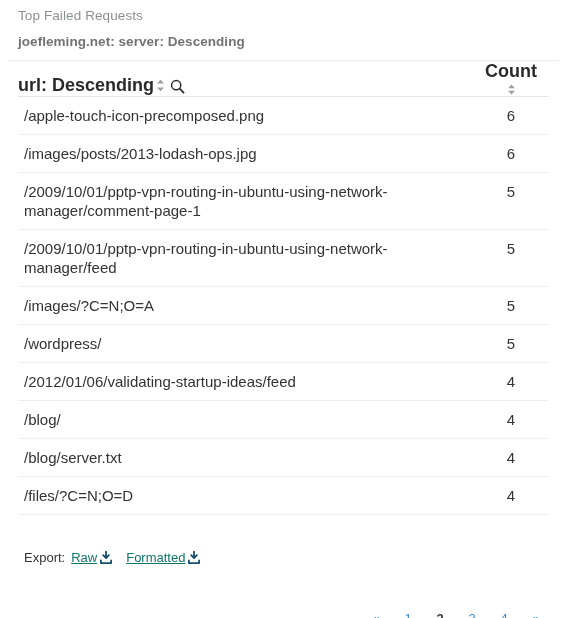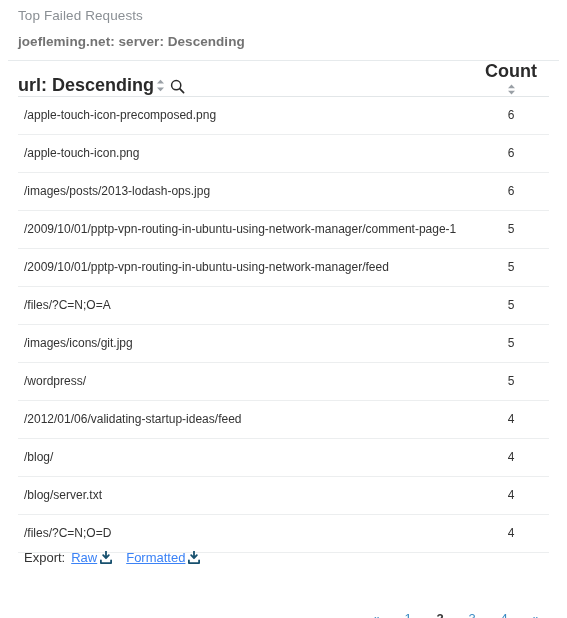--- a/index.html
+++ b/index.html
@@ -110,21 +110,21 @@
     display: block;
     margin: 0 auto;
     width: 9px;
     height: 13px;
     line-height: 0;
   }
 
   table.report td {
     border-bottom: 1px solid #eceeef;
     padding: 9px 6px 9px 6px;
-    font-size: 12px;
+    font-size: 15px;
     color: #333333;
     vertical-align: top;
     line-height: 19px;
   }
   td.cell-url {
     text-align: left;
     word-break: break-word;
   }
   td.cell-count {
     text-align: center;
@@ -139,21 +139,21 @@
     top: 550px;
     font-size: 13px;
     color: #333333;
     white-space: nowrap;
   }
   .export-label {
     display: inline-block;
     margin-right: 6px;
   }
   .export-link {
-    color: #3b82f6;
+    color: #0f766e;
     text-decoration: underline;
     cursor: pointer;
     margin-right: 3px;
   }
   .dl-icon {
     display: inline-block;
     vertical-align: -2px;
     width: 12px;
     height: 13px;
     line-height: 0;
@@ -224,41 +224,33 @@
                 </svg></span>
           </th>
         </tr>
       </thead>
       <tbody id="report-body">
           <tr>
             <td class="cell-url">/apple-touch-icon-precomposed.png</td>
             <td class="cell-count">6</td>
           </tr>
           <tr>
-            <td class="cell-url">/apple-touch-icon.png</td>
-            <td class="cell-count">6</td>
-          </tr>
-          <tr>
             <td class="cell-url">/images/posts/2013-lodash-ops.jpg</td>
             <td class="cell-count">6</td>
           </tr>
           <tr>
             <td class="cell-url">/2009/10/01/pptp-vpn-routing-in-ubuntu-using-network-manager/comment-page-1</td>
             <td class="cell-count">5</td>
           </tr>
           <tr>
             <td class="cell-url">/2009/10/01/pptp-vpn-routing-in-ubuntu-using-network-manager/feed</td>
             <td class="cell-count">5</td>
           </tr>
           <tr>
-            <td class="cell-url">/files/?C=N;O=A</td>
-            <td class="cell-count">5</td>
-          </tr>
-          <tr>
-            <td class="cell-url">/images/icons/git.jpg</td>
+            <td class="cell-url">/images/?C=N;O=A</td>
             <td class="cell-count">5</td>
           </tr>
           <tr>
             <td class="cell-url">/wordpress/</td>
             <td class="cell-count">5</td>
           </tr>
           <tr>
             <td class="cell-url">/2012/01/06/validating-startup-ideas/feed</td>
             <td class="cell-count">4</td>
           </tr>

